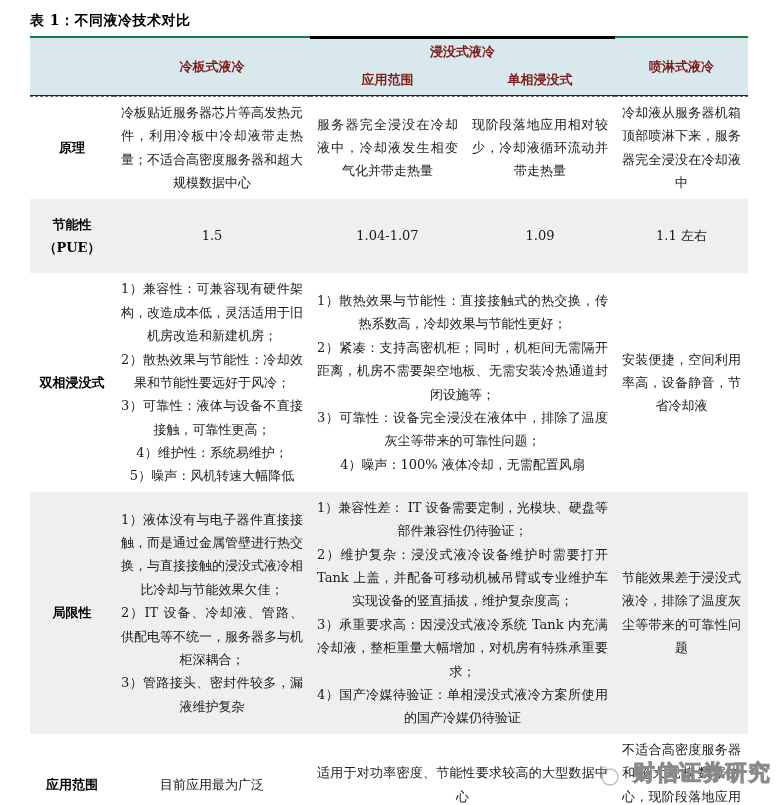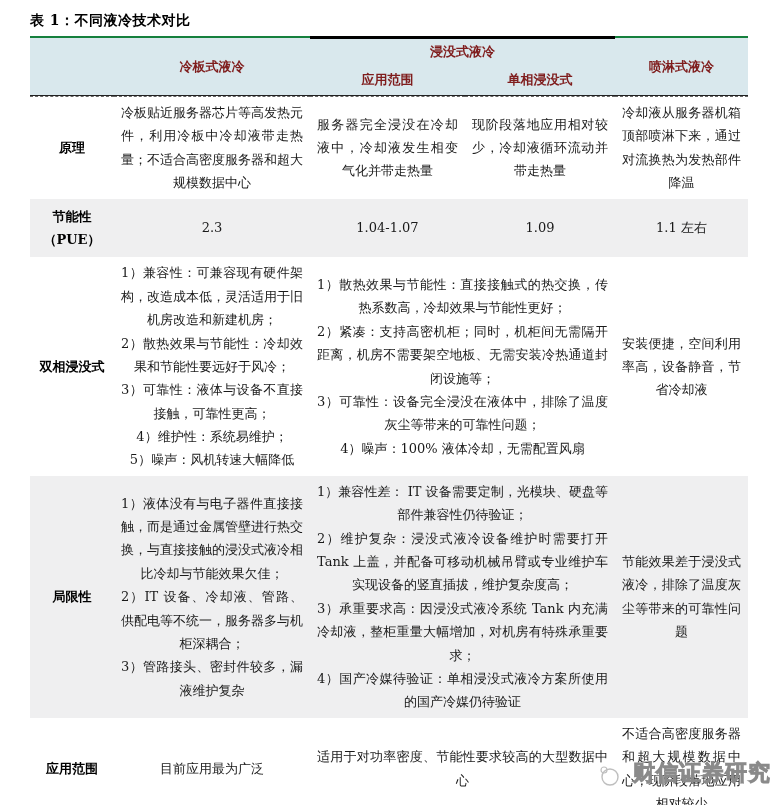--- a/index.html
+++ b/index.html
@@ -58,21 +58,21 @@
     text-align: justify;
     text-align-last: center;
     white-space: pre-line;
     color: #1a1a1a;
   }
   tbody td.row-label {
     font-weight: bold;
     color: #000;
     text-align: center;
     text-align-last: center;
-    padding: 6px 2px;
+    padding: 14px 2px;
   }
   tr.row-gray td { background: #efeff0; }
   tr.row-white td { background: #ffffff; }
 
   tr.r-principle { height: 80px; }
   tr.r-pue       { height: 48px; }
   tr.r-adv       { height: 190px; }
   tr.r-lim       { height: 212px; }
   tr.r-scope     { height: 88px; }
 
@@ -122,27 +122,27 @@
         <th class="bottomed">单相浸没式</th>
       </tr>
     </thead>
     <tbody>
 
       <tr class="row-white r-principle first">
         <td class="row-label">原理</td>
         <td>冷板贴近服务器芯片等高发热元件，利用冷板中冷却液带走热量；不适合高密度服务器和超大规模数据中心</td>
         <td>服务器完全浸没在冷却液中，冷却液发生相变气化并带走热量</td>
         <td>现阶段落地应用相对较少，冷却液循环流动并带走热量</td>
-        <td>冷却液从服务器机箱顶部喷淋下来，通过对流换热为发热部件降温</td>
+        <td>冷却液从服务器机箱顶部喷淋下来，服务器完全浸没在冷却液中</td>
       </tr>
 
       <tr class="row-gray r-pue">
         <td class="row-label">节能性
 （PUE）</td>
-        <td>2.3</td>
+        <td>1.5</td>
         <td>1.04-1.07</td>
         <td>1.09</td>
         <td>1.1 左右</td>
       </tr>
 
       <tr class="row-white r-adv">
         <td class="row-label">双相浸没式</td>
         <td>1）兼容性：可兼容现有硬件架构，改造成本低，灵活适用于旧机房改造和新建机房；
 2）散热效果与节能性：冷却效果和节能性要远好于风冷；
 3）可靠性：液体与设备不直接接触，可靠性更高；

